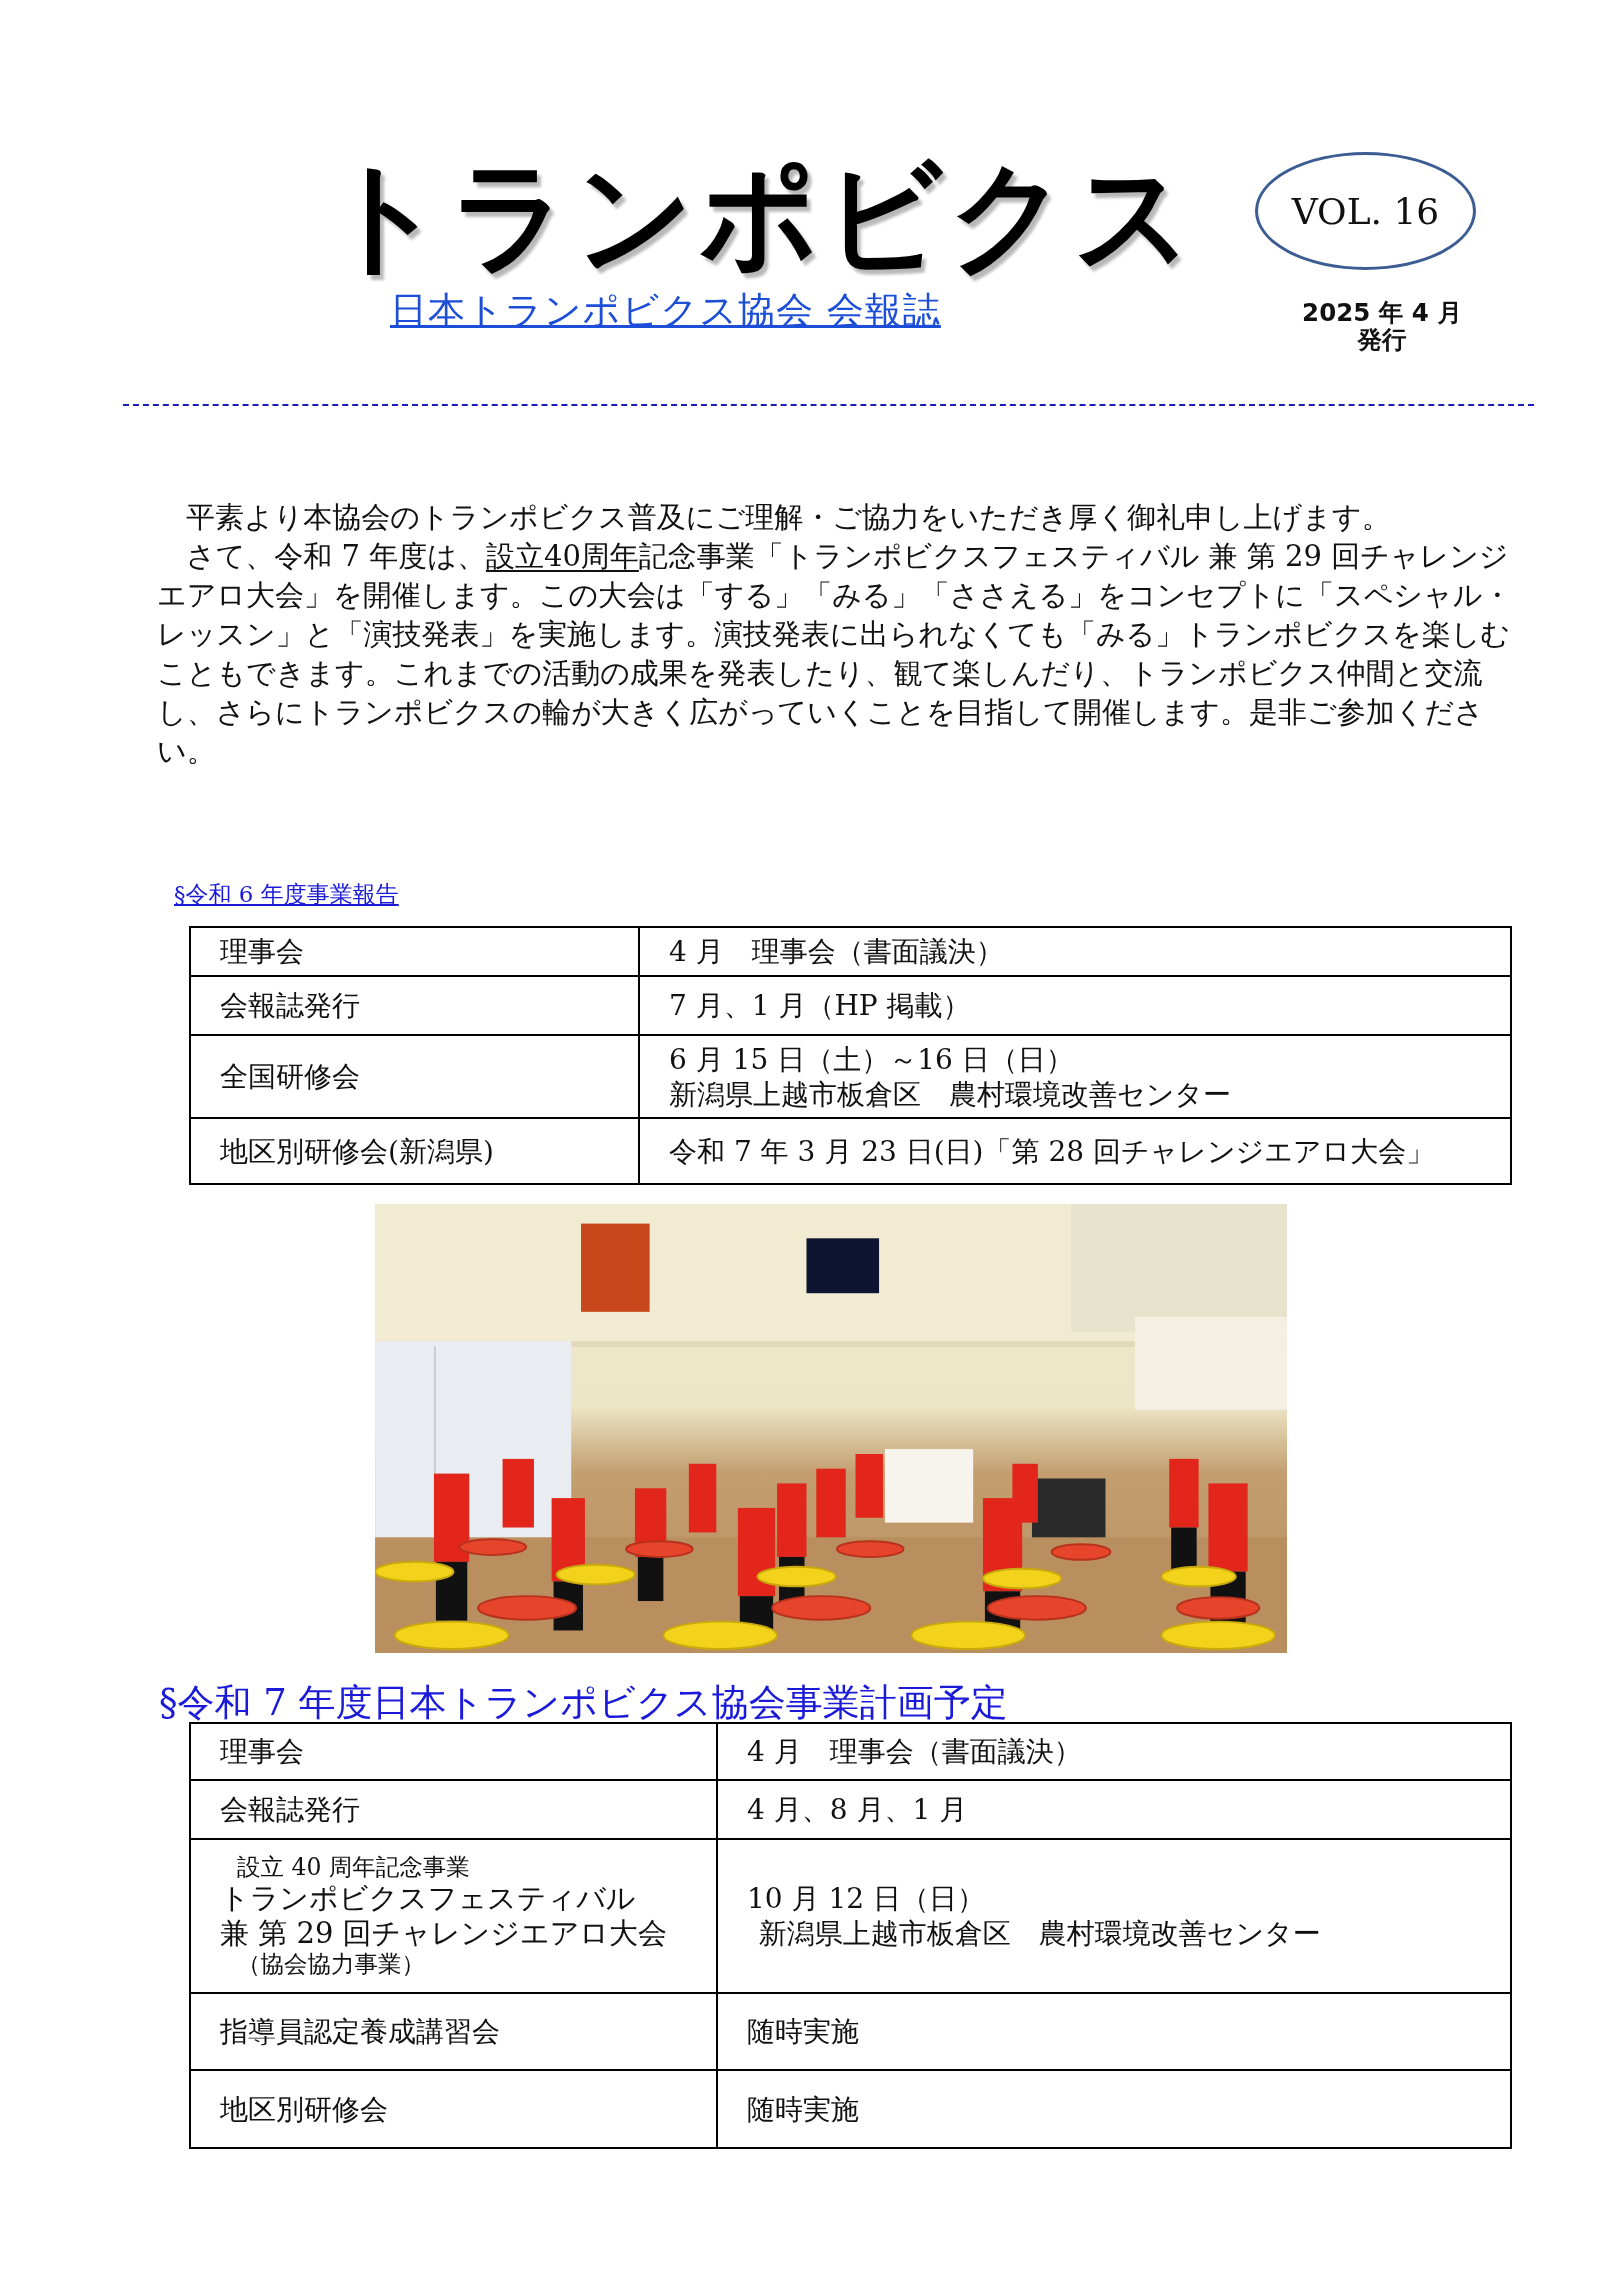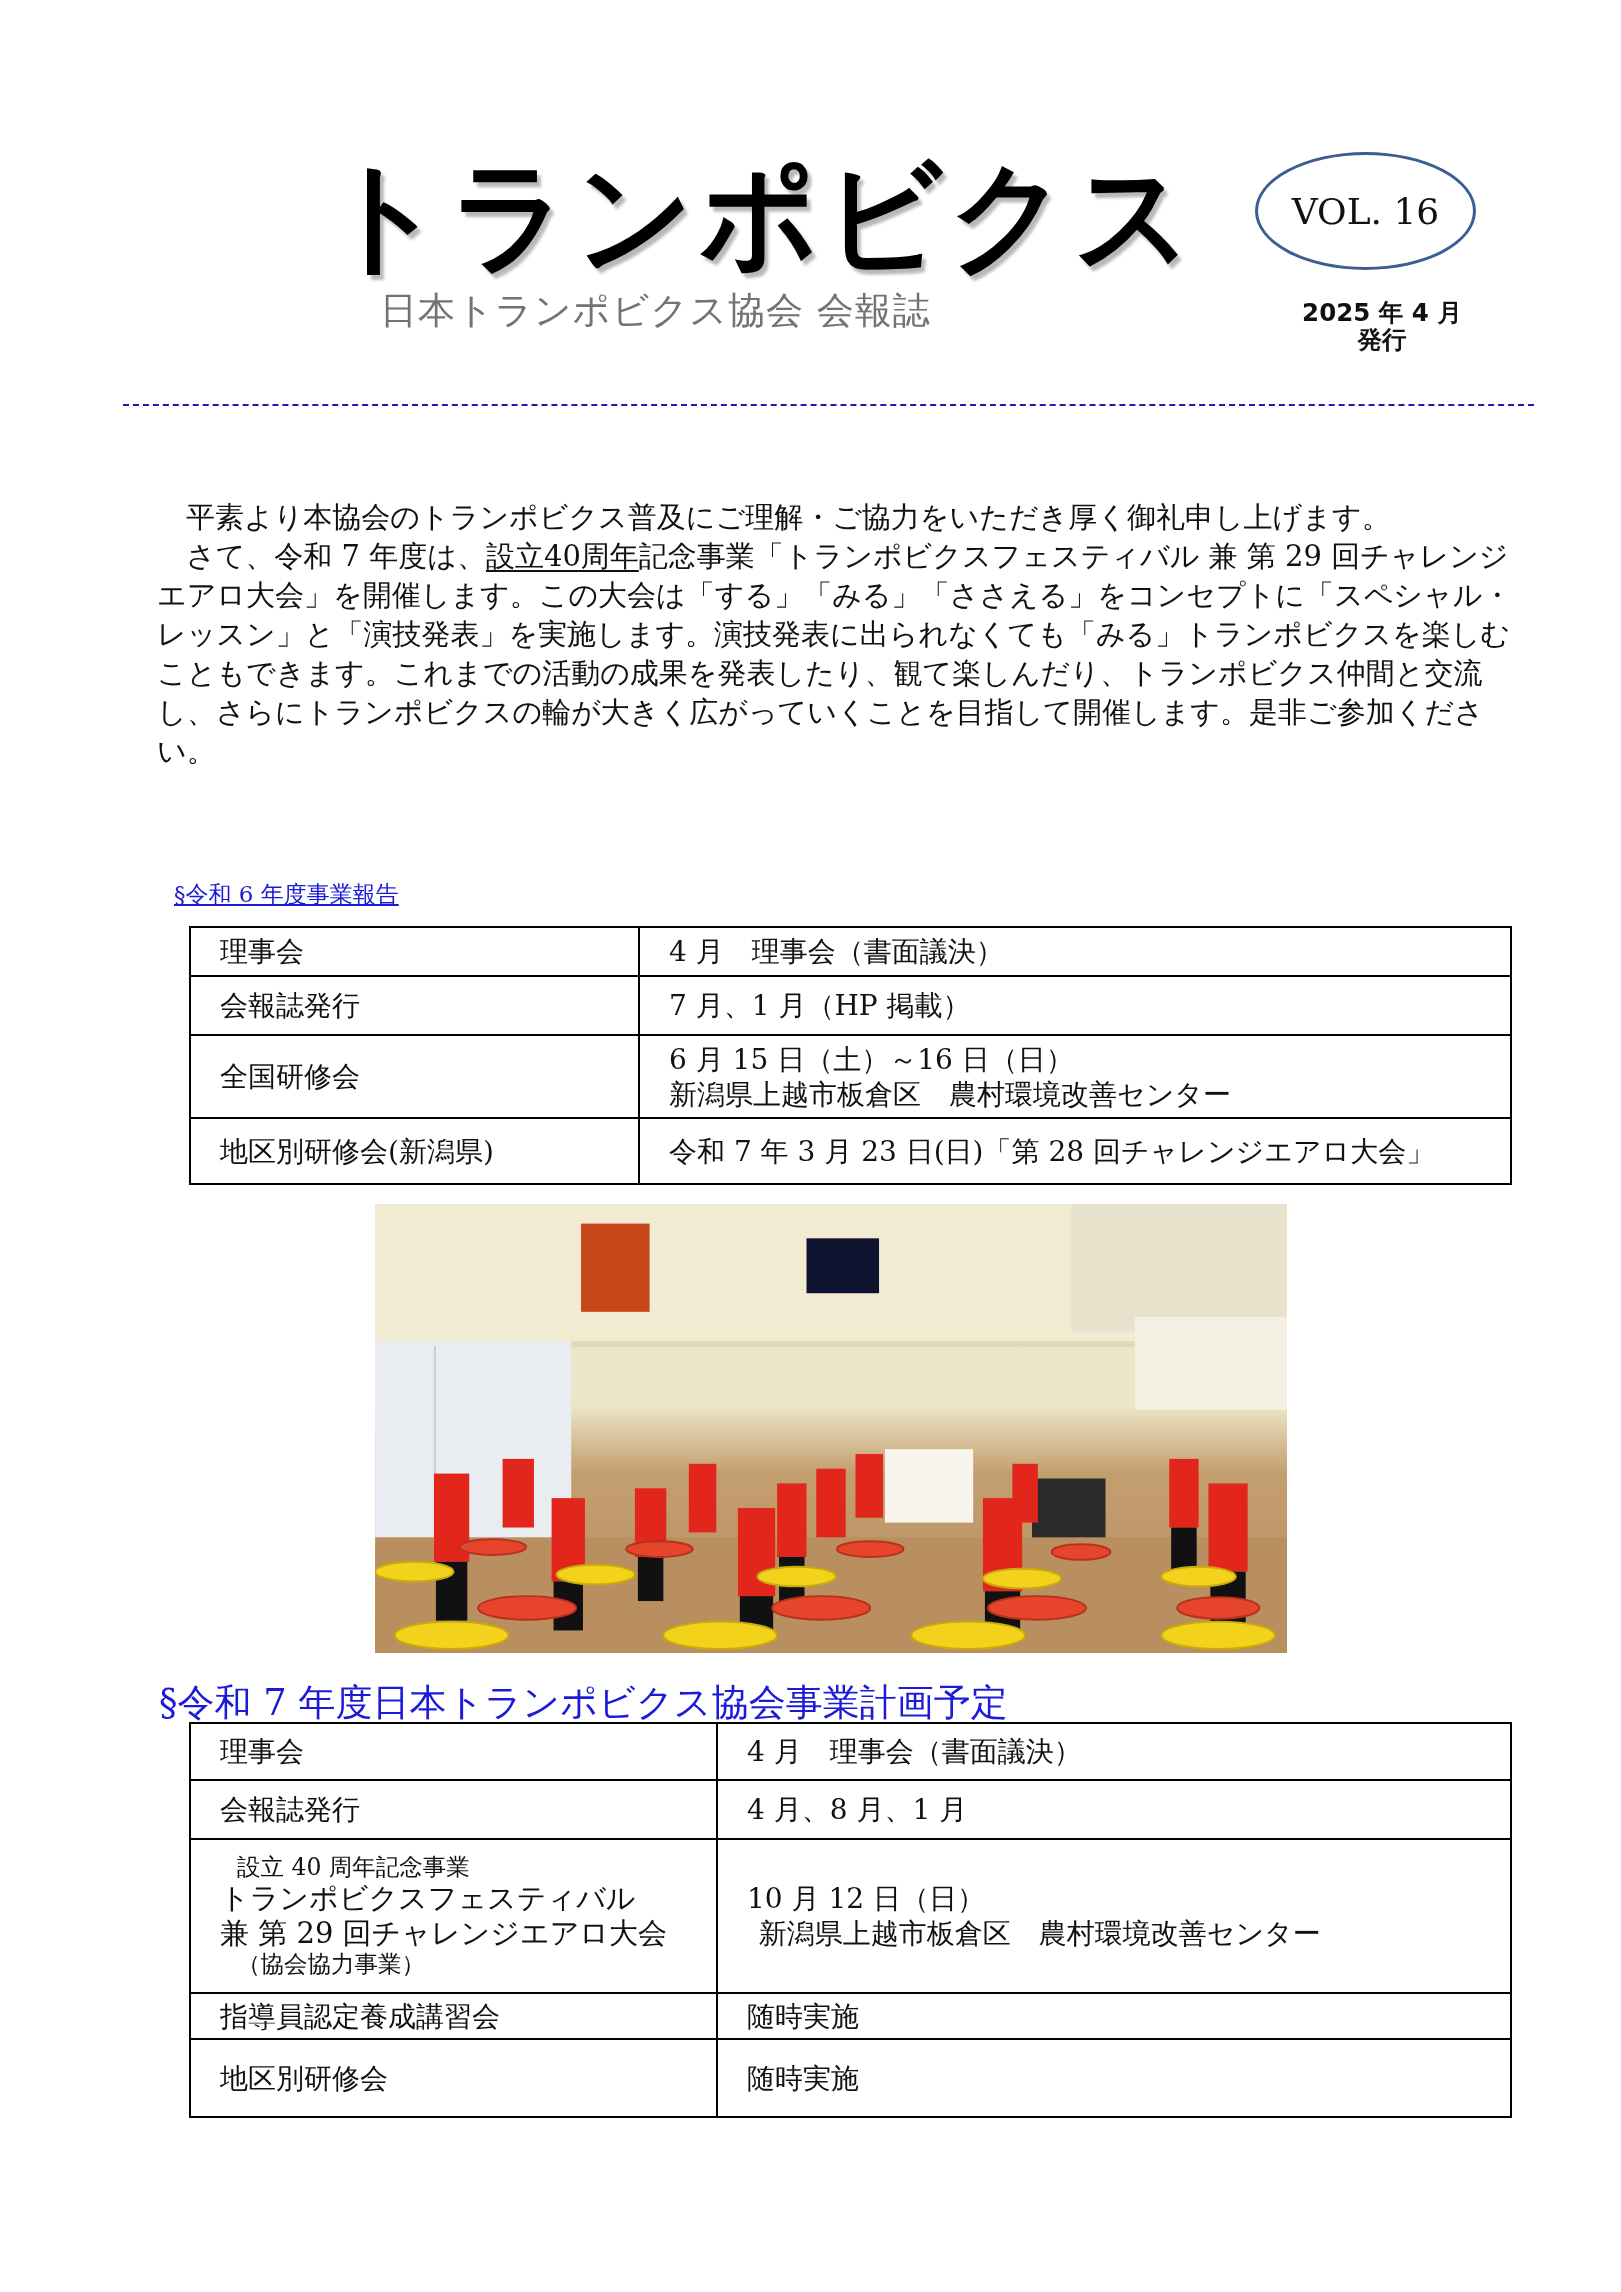--- a/index.html
+++ b/index.html
@@ -3,22 +3,22 @@
   <meta charset="utf-8">
   <style>
     html, body { margin: 0; padding: 0; background: #ffffff; }
     body { width: 1621px; height: 2293px; position: relative; overflow: hidden;
            font-family: "DejaVu Serif", "Liberation Serif", serif; color: #111; }
     .abs { position: absolute; }
 
     .masthead-title { left: 326px; top: 135px; font-family: "DejaVu Sans", sans-serif;
       font-weight: bold; font-size: 116px; letter-spacing: 5.9px; color: #000;
       text-shadow: 3.9px 4.9px 2.9px rgba(0,0,0,0.28); transform: scaleY(1.05); transform-origin: left top; white-space: nowrap; }
-    .masthead-sub { left: 380px; top: 286px; font-family: "DejaVu Sans", sans-serif;
-      font-size: 37px; color: #737373; white-space: nowrap; letter-spacing: 1px; }
+    .masthead-sub { left: 390px; top: 286px; font-family: "DejaVu Sans", sans-serif;
+      font-size: 37px; color: #1d4ed8; white-space: nowrap; letter-spacing: 1px; text-decoration: underline; }
 
     .vol-oval { left: 1255px; top: 152px; width: 221px; height: 118px; border: 3.9px solid #3c5d93;
       border-radius: 50%; box-sizing: border-box; display: flex; align-items: center; justify-content: center; }
     .vol-text { font-family: "DejaVu Serif", serif; font-size: 36px; color: #111; }
     .issue-date { left: 1284px; top: 299px; width: 196px; text-align: center; font-family: "DejaVu Sans", sans-serif;
       font-size: 24.5px; font-weight: bold; line-height: 27.4px; }
 
     .divider { left: 123px; top: 404px; width: 1411px; height: 0; border-top: 2.9px dashed #1b1bb5; }
 
     .intro { left: 157px; top: 498px; width: 1358px; font-size: 29px; line-height: 39px; }
@@ -175,21 +175,21 @@
       <div class="small">設立 40 周年記念事業</div>
       <div class="mid">トランポビクスフェスティバル</div>
       <div class="mid">兼 第 29 回チャレンジエアロ大会</div>
       <div class="small">（協会協力事業）</div>
     </td>
     <td>
       <div>10 月 12 日（日）</div>
       <div class="indent">新潟県上越市板倉区　農村環境改善センター</div>
     </td>
   </tr>
-  <tr style="height:46px">
+  <tr style="height:77px">
     <td>指導員認定養成講習会</td>
     <td>随時実施</td>
   </tr>
   <tr style="height:78px">
     <td>地区別研修会</td>
     <td>随時実施</td>
   </tr>
 </tbody>
   </table>
 

